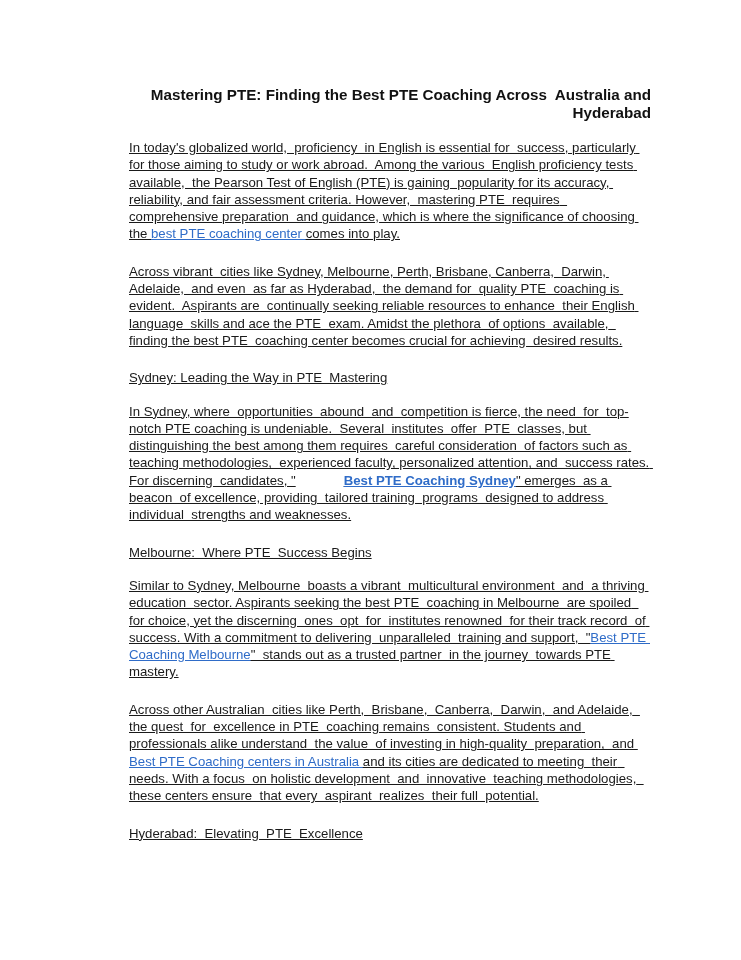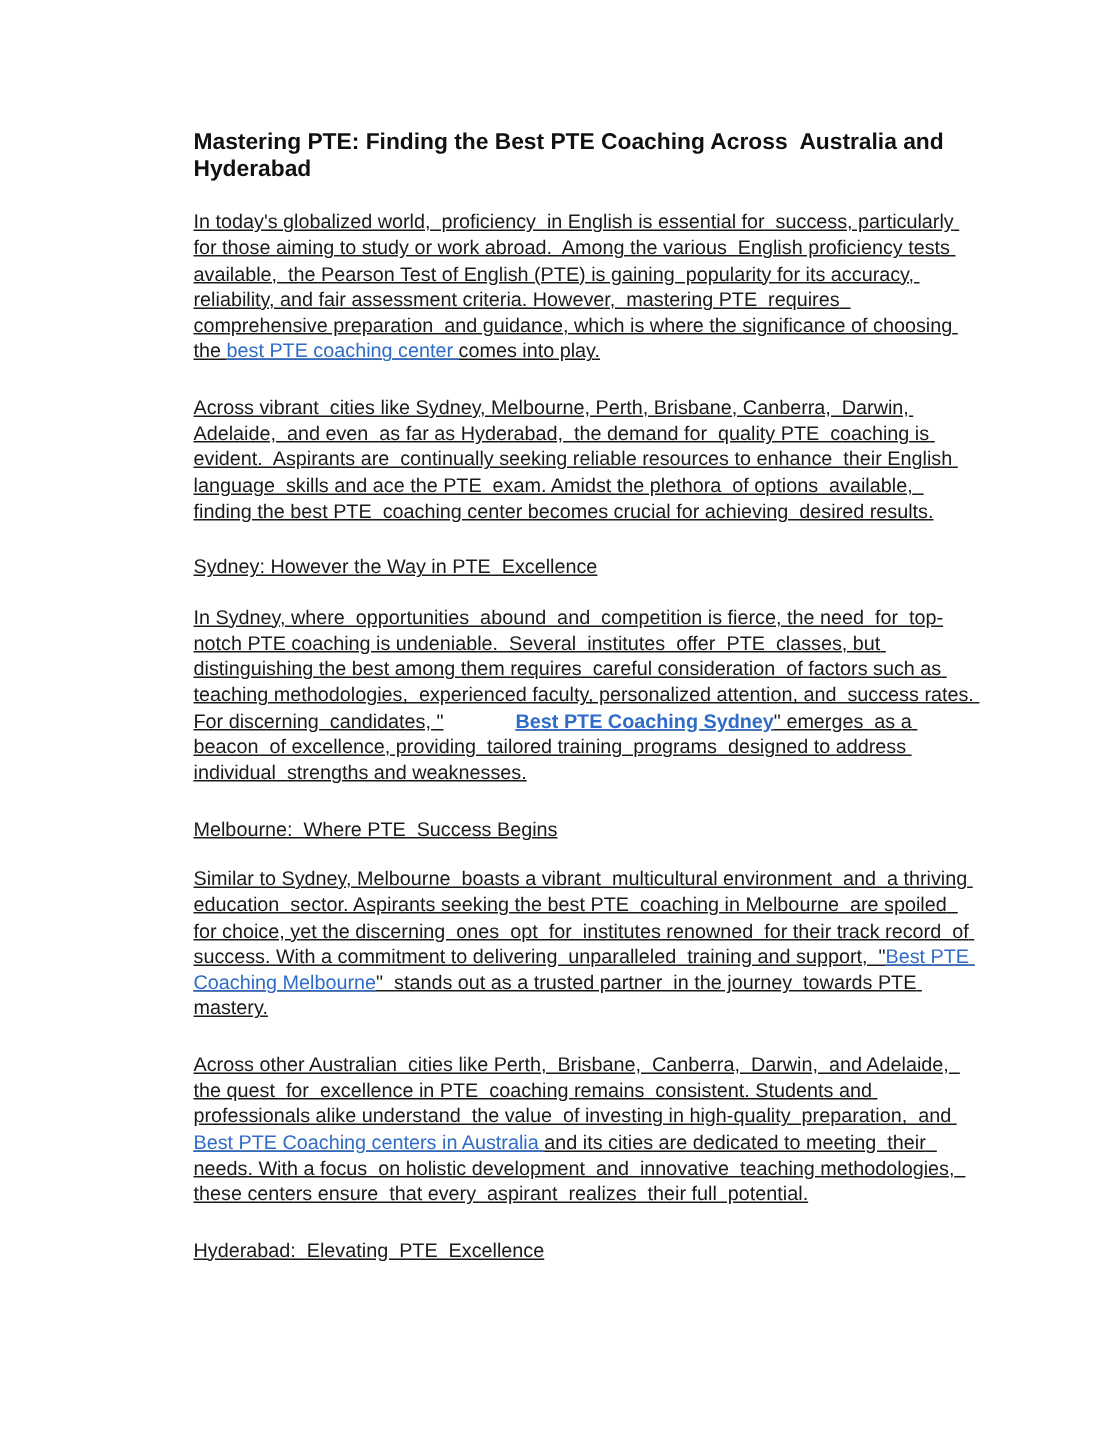--- a/index.html
+++ b/index.html
@@ -15,21 +15,21 @@
   }
   .page {
     width: 741px;
     height: 960px;
     padding: 86px 90px 0 129px;
   }
   .doc-title {
     font-size: 15.2px;
     font-weight: bold;
     line-height: 18px;
-    text-align: left;
+    text-align: right;
     margin: 0 0 17px 0;
     white-space: pre-wrap;
     color: #111111;
   }
   .para, .heading {
     font-size: 13.2px;
     line-height: 17.3px;
     margin: 0 0 20px 0;
     white-space: pre-wrap;
     text-decoration: underline;
@@ -43,20 +43,20 @@
   a.link.bold { font-weight: bold; padding-left: 48px; }
 </style>
 </head>
 <body>
 
 <div class="page">
   <div class="doc-title">Mastering PTE: Finding the Best PTE Coaching Across  Australia and Hyderabad</div>
   <div>
       <div class="para"><span>In today's globalized world,  proficiency  in English is essential for  success, particularly for those aiming to study or work abroad.  Among the various  English proficiency tests available,  the Pearson Test of English (PTE) is gaining  popularity for its accuracy, reliability, and fair assessment criteria. However,  mastering PTE  requires  comprehensive preparation  and guidance, which is where the significance of choosing the </span><a class="link" href="#">best PTE coaching center </a><span>comes into play.</span></div>
       <div class="para"><span>Across vibrant  cities like Sydney, Melbourne, Perth, Brisbane, Canberra,  Darwin, Adelaide,  and even  as far as Hyderabad,  the demand for  quality PTE  coaching is evident.  Aspirants are  continually seeking reliable resources to enhance  their English language  skills and ace the PTE  exam. Amidst the plethora  of options  available,  finding the best PTE  coaching center becomes crucial for achieving  desired results.</span></div>
-      <div class="heading"><span>Sydney: However the Way in PTE  Excellence</span></div>
+      <div class="heading"><span>Sydney: Leading the Way in PTE  Mastering</span></div>
       <div class="para"><span>In Sydney, where  opportunities  abound  and  competition is fierce, the need  for  top-notch PTE coaching is undeniable.  Several  institutes  offer  PTE  classes, but distinguishing the best among them requires  careful consideration  of factors such as teaching methodologies,  experienced faculty, personalized attention, and  success rates. For discerning  candidates, "</span><a class="link bold" href="#">Best PTE Coaching Sydney</a><span>" emerges  as a beacon  of excellence, providing  tailored training  programs  designed to address individual  strengths and weaknesses.</span></div>
       <div class="heading"><span>Melbourne:  Where PTE  Success Begins</span></div>
       <div class="para"><span>Similar to Sydney, Melbourne  boasts a vibrant  multicultural environment  and  a thriving education  sector. Aspirants seeking the best PTE  coaching in Melbourne  are spoiled  for choice, yet the discerning  ones  opt  for  institutes renowned  for their track record  of success. With a commitment to delivering  unparalleled  training and support,  "</span><a class="link" href="#">Best PTE Coaching Melbourne</a><span>"  stands out as a trusted partner  in the journey  towards PTE mastery.</span></div>
       <div class="para"><span>Across other Australian  cities like Perth,  Brisbane,  Canberra,  Darwin,  and Adelaide,  the quest  for  excellence in PTE  coaching remains  consistent. Students and professionals alike understand  the value  of investing in high-quality  preparation,  and </span><a class="link" href="#">Best PTE Coaching centers in Australia </a><span>and its cities are dedicated to meeting  their  needs. With a focus  on holistic development  and  innovative  teaching methodologies,  these centers ensure  that every  aspirant  realizes  their full  potential.</span></div>
       <div class="heading"><span>Hyderabad:  Elevating  PTE  Excellence</span></div>
     </div>
 </div>
 
 </body></html>

